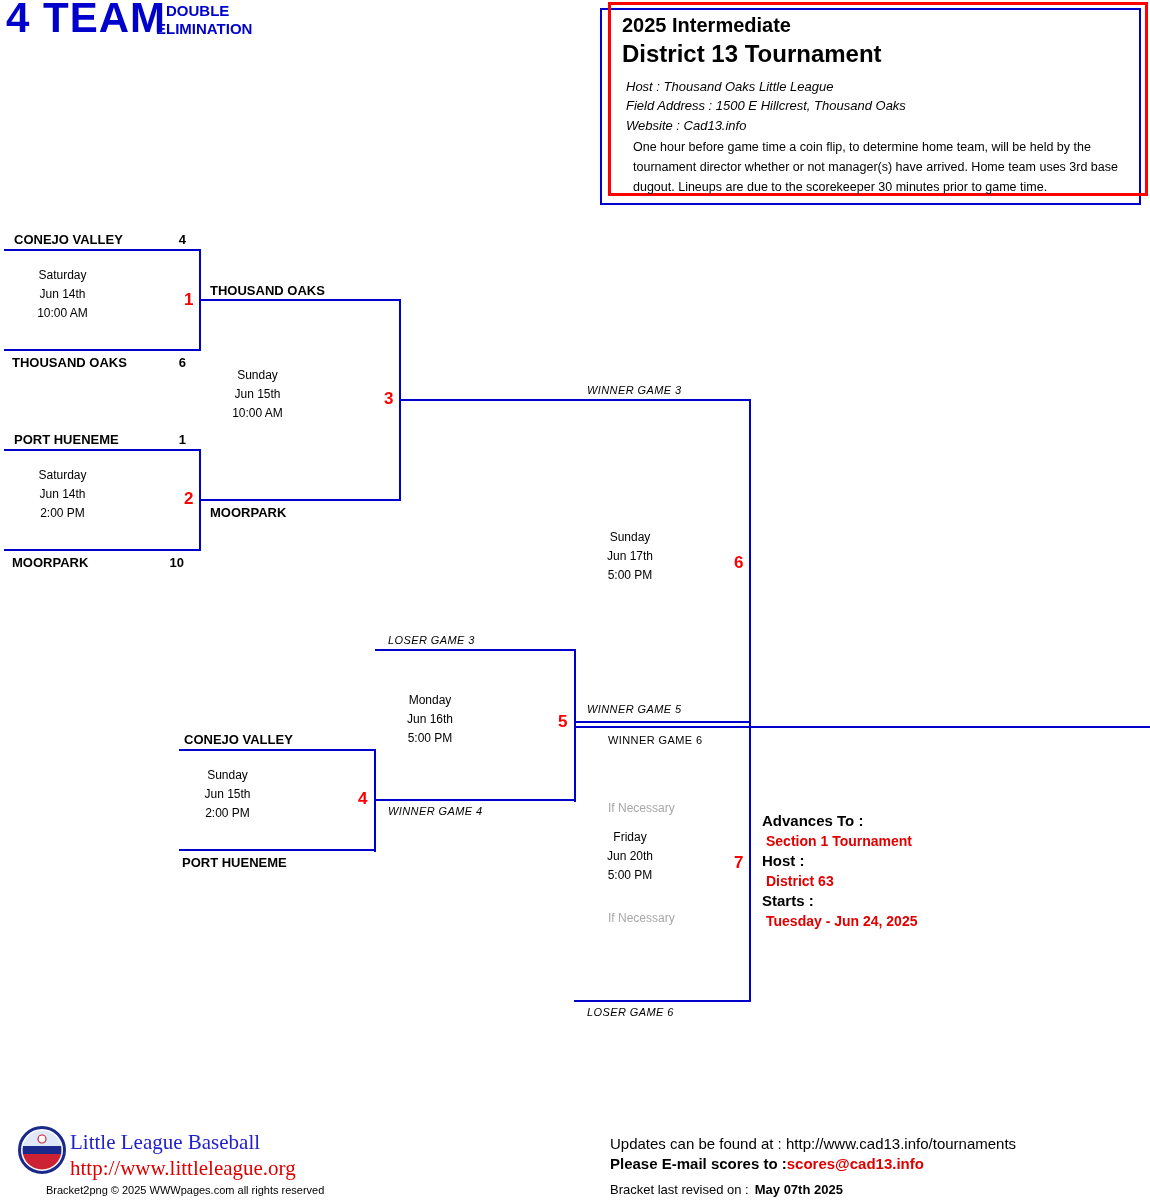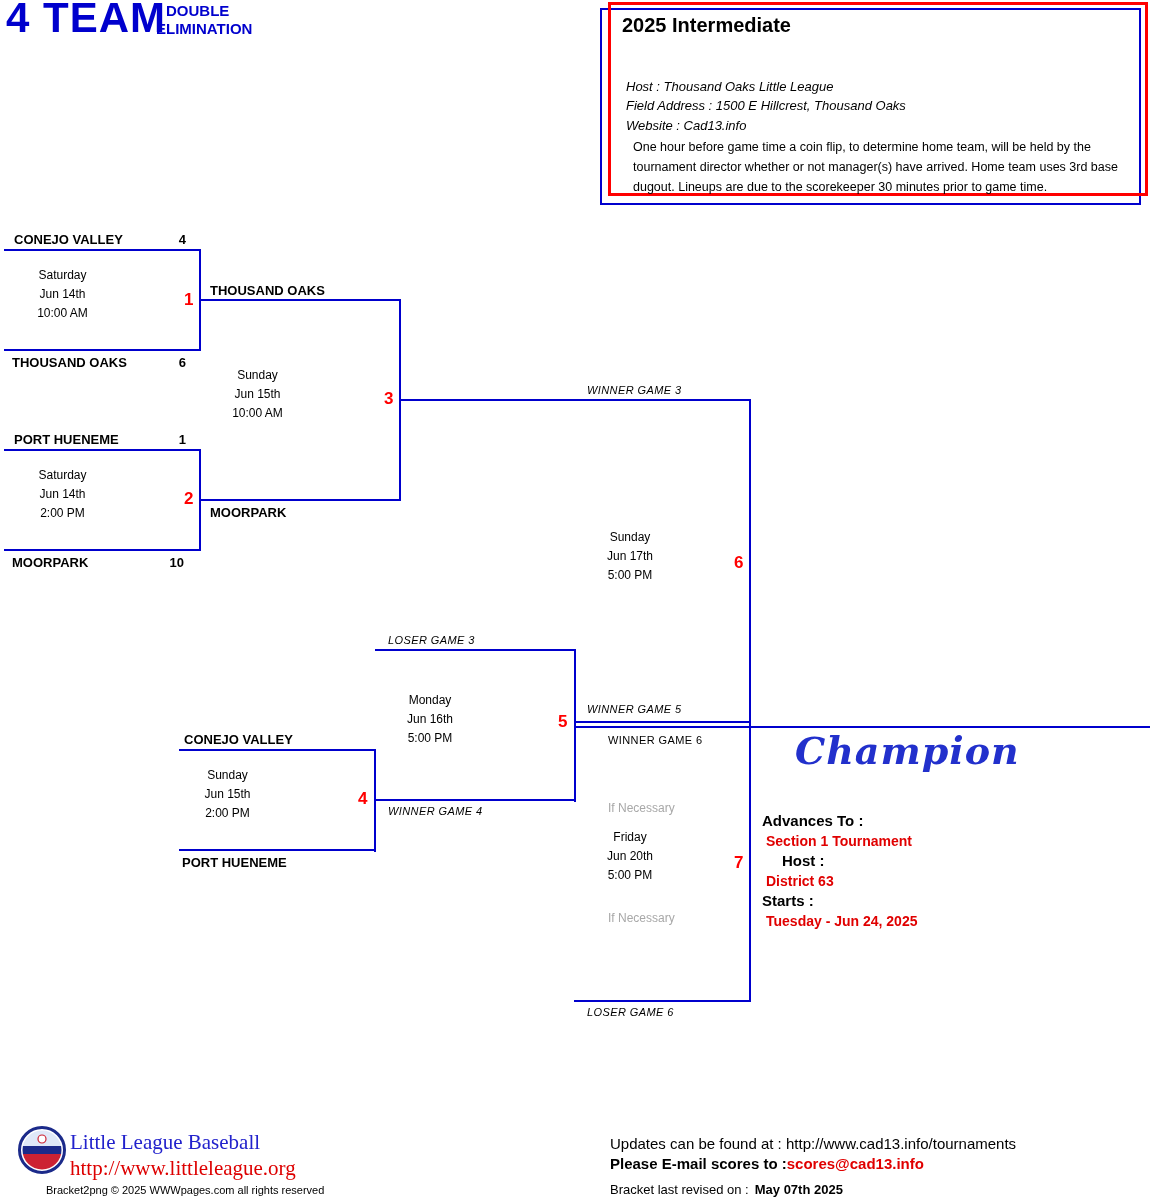--- a/index.html
+++ b/index.html
@@ -43,20 +43,21 @@
 
 <div class="canvas">
 
   <div class="hdr-title">4 TEAM</div>
   <div class="hdr-sub" style="left:166px; top:2px;">DOUBLE</div>
   <div class="hdr-sub" style="left:156px; top:20px;">ELIMINATION</div>
 
   <div class="ibox-blue"></div>
   <div class="ibox-red"></div>
   <div class="ibox-t1">2025 Intermediate</div>
+  <div class="ibox-t2">District 13 Tournament</div>
   <div class="ibox-line" style="left:626px; top:79px;">Host : Thousand Oaks Little League</div>
   <div class="ibox-line" style="left:626px; top:98px;">Field Address : 1500 E Hillcrest, Thousand Oaks</div>
   <div class="ibox-line" style="left:626px; top:118px;">Website : Cad13.info</div>
   <div class="ibox-note">One hour before game time a coin flip, to determine home team, will be held by the tournament director whether or not manager(s) have arrived. Home team uses 3rd base dugout. Lineups are due to the scorekeeper 30 minutes prior to game time.</div>
 
   <div class="team" style="left:14px; top:232px;">CONEJO VALLEY</div>
   <div class="score" style="left:168px; top:232px;">4</div>
   <div class="hline" style="left:4px; top:249px; width:197px;"></div>
   <div class="sched" style="left:15px; top:266px; width:95px;">
     <div>Saturday</div>
@@ -139,25 +140,24 @@
   <div class="sched" style="left:585px; top:828px; width:90px;">
     <div>Friday</div>
     <div>Jun 20th</div>
     <div>5:00 PM</div>
   </div>
   <div class="gamenum" style="left:734px; top:853px;">7</div>
   <div class="ifnec" style="left:608px; top:911px;">If Necessary</div>
   <div class="hline" style="left:574px; top:1000px; width:177px;"></div>
   <div class="wlabel" style="left:587px; top:1006px;">LOSER GAME 6</div>
 
-  <div class="champion">Champion</div>
 
   <div class="adv-label" style="left:762px; top:812px;">Advances To :</div>
   <div class="adv-value" style="left:766px; top:833px;">Section 1 Tournament</div>
-  <div class="adv-label" style="left:762px; top:852px;margin-left:20px;">Host :</div>
+  <div class="adv-label" style="left:762px; top:852px;">Host :</div>
   <div class="adv-value" style="left:766px; top:873px;">District 63</div>
   <div class="adv-label" style="left:762px; top:892px;">Starts :</div>
   <div class="adv-value" style="left:766px; top:913px;">Tuesday - Jun 24, 2025</div>
 
   <div class="logo">
     <svg viewBox="0 0 48 48" width="48" height="48">
       <clipPath id="logoclip">
           <circle cx="24" cy="24" r="19.5"></circle>
         </clipPath>
       <circle cx="24" cy="24" r="22.5" fill="#ffffff" stroke="#1b2a8a" stroke-width="3"></circle>

